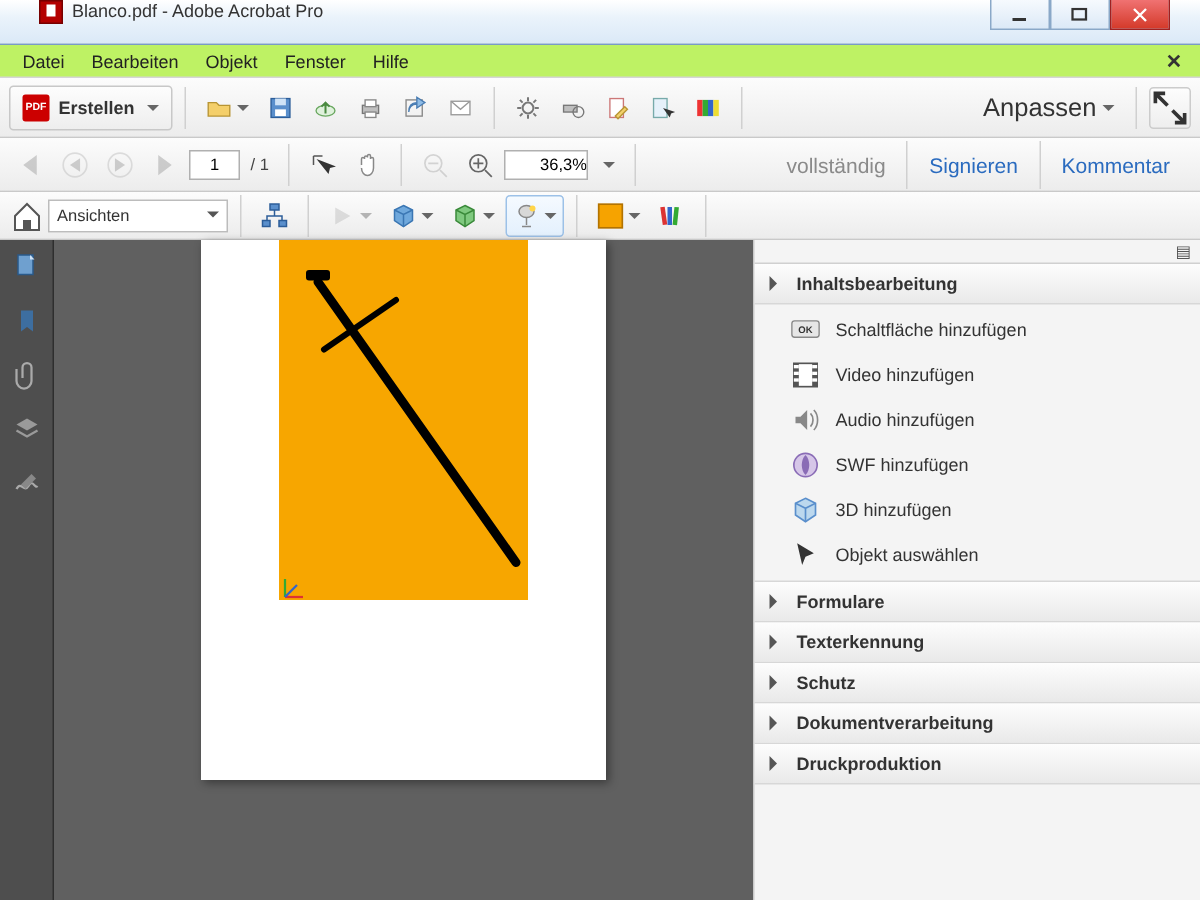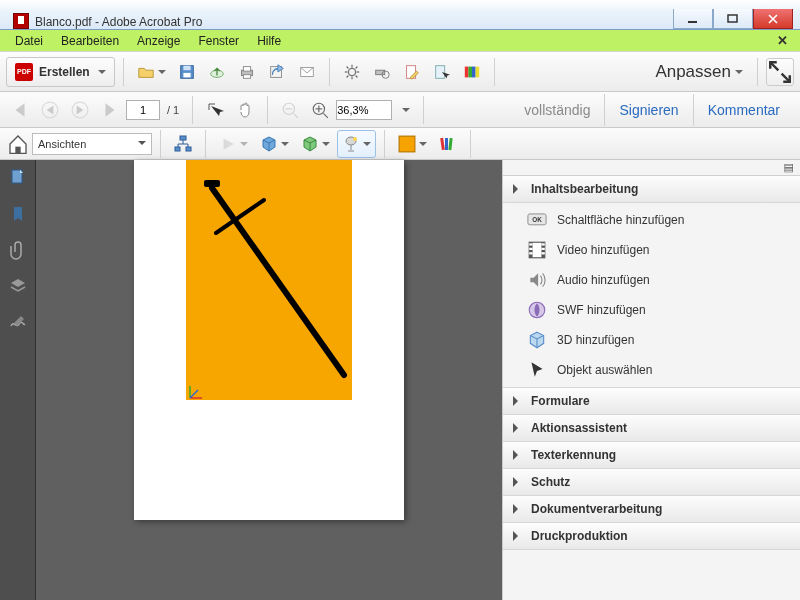--- a/index.html
+++ b/index.html
@@ -1,19 +1,19 @@
 <!DOCTYPE html>
 <html><head>
 <meta charset="utf-8">
 <style>
 * { box-sizing: border-box; margin: 0; padding: 0; font-family: "Segoe UI", Tahoma, sans-serif; }
 body { width: 800px; height: 600px; overflow: hidden; background: #fff; font-size: 12px; color: #333; }
 
 
-.titlebar { height: 30px; background: linear-gradient(#fff,#eaf3fb 40%,#dbe9f7); display:flex; align-items:flex-end; padding:0 7px; border-bottom:1px solid #7a9cc6; }
+.titlebar { height: 30px; background: linear-gradient(#fff,#eaf3fb 40%,#dbe9f7); display:flex; align-items:flex-start; padding:0 20px; border-bottom:1px solid #7a9cc6; }
 .titlebar .appicon { width:16px; height:16px; margin:0 6px; background:#b30000; border:1px solid #700; position:relative; }
 .titlebar .appicon::after{content:"";position:absolute;top:2px;left:4px;width:6px;height:8px;background:#fff;}
 .titlebar .title { flex:1; color:#333; font-size:12px; }
 .winbtns { display:flex; }
 .winbtn { width:40px; height:20px; margin-left:0; display:flex; align-items:center; justify-content:center; border:1px solid #8aa8c8; border-top:none; background:linear-gradient(#f6fafe,#dce9f7); font-size:10px; }
 .winbtn.close { background:linear-gradient(#f07272,#d43a2a); color:#fff; border-color:#a02020; }
 .winbtn svg { width:12px; height:10px; }
 
 
 .menubar { height:22px; background:#bef264; border-bottom:1px solid #d5d5d5; display:flex; align-items:center; padding:0 6px; }
@@ -31,21 +31,21 @@
 .erstellen { display:flex; align-items:center; height:30px; padding:0 8px; border:1px solid #c8c8c8; border-radius:3px; background:linear-gradient(#fdfdfd,#eee); font-size:12px; gap:6px; font-weight:bold; }
 .erstellen .pdf { width:18px; height:18px; background:#c00; border-radius:2px; display:flex; align-items:center; justify-content:center; color:#fff; font-size:7px; font-weight:bold; }
 .erstellen::after{content:"";border:4px solid transparent;border-top-color:#666;margin-top:4px;margin-left:2px;}
 .spacer { flex:1; }
 .anpassen { font-size:17px; color:#333; padding:0 6px; display:flex; align-items:center; gap:4px; }
 .anpassen::after{content:"";border:4px solid transparent;border-top-color:#666;margin-top:4px;}
 .expand { width:28px; height:28px; border:1px solid #ccc; border-radius:3px; display:flex; align-items:center; justify-content:center; background:linear-gradient(#fdfdfd,#eee); }
 
 .pagein { width:34px; height:20px; border:1px solid #b0b0b0; text-align:center; font-size:11px; }
 .pagecount { font-size:11px; color:#444; padding:0 5px; }
-.zoomfield { width:56px; height:20px; border:1px solid #b0b0b0; font-size:11px; text-align:left; }
+.zoomfield { width:56px; height:20px; border:1px solid #b0b0b0; font-size:11px; text-align:right; }
 .linkbtns { margin-left:auto; display:flex; gap:0; }
 .linkbtn { padding:8px 14px; font-size:14px; color:#2a6bbf; cursor:pointer; }
 .linkbtn.dim { color:#8a8a8a; }
 .linkbtn.sep { border-left:1px solid #d0d0d0; }
 
 
 .toolbar.row3 { height:32px; }
 .homebtn { width:24px; height:24px; display:flex; align-items:center; justify-content:center; }
 .combo { height:22px; width:120px; border:1px solid #bcbcbc; background:#fff; display:flex; align-items:center; padding:0 5px; font-size:11px; position:relative; }
 .combo::after{content:"";position:absolute;right:5px;border:4px solid transparent;border-top-color:#555;margin-top:2px;}
@@ -94,21 +94,21 @@
         <svg viewBox="0 0 12 10">
           <path d="M2 1 L10 9 M10 1 L2 9" stroke="#fff" stroke-width="1.6"></path>
         </svg>
       </div>
   </div>
 </div>
 
 <div class="menubar">
   <div class="mitem">Datei</div>
   <div class="mitem">Bearbeiten</div>
-  <div class="mitem">Anzeige</div>
+  <div class="mitem">Objekt</div>
   <div class="mitem">Fenster</div>
   <div class="mitem">Hilfe</div>
   <div class="closex">✕</div>
 </div>
 
 <div class="toolbar row1">
   <div class="erstellen">
     <div class="pdf">PDF</div>
     <span>Erstellen</span>
   </div>
@@ -445,26 +445,20 @@
 
     <div class="acc-item">
         <div class="acc-head">
           <span class="tri"></span>
           <span>Formulare</span>
         </div>
       </div>
     <div class="acc-item">
         <div class="acc-head">
           <span class="tri"></span>
-          <span>Aktionsassistent</span>
-        </div>
-      </div>
-    <div class="acc-item">
-        <div class="acc-head">
-          <span class="tri"></span>
           <span>Texterkennung</span>
         </div>
       </div>
     <div class="acc-item">
         <div class="acc-head">
           <span class="tri"></span>
           <span>Schutz</span>
         </div>
       </div>
     <div class="acc-item">

